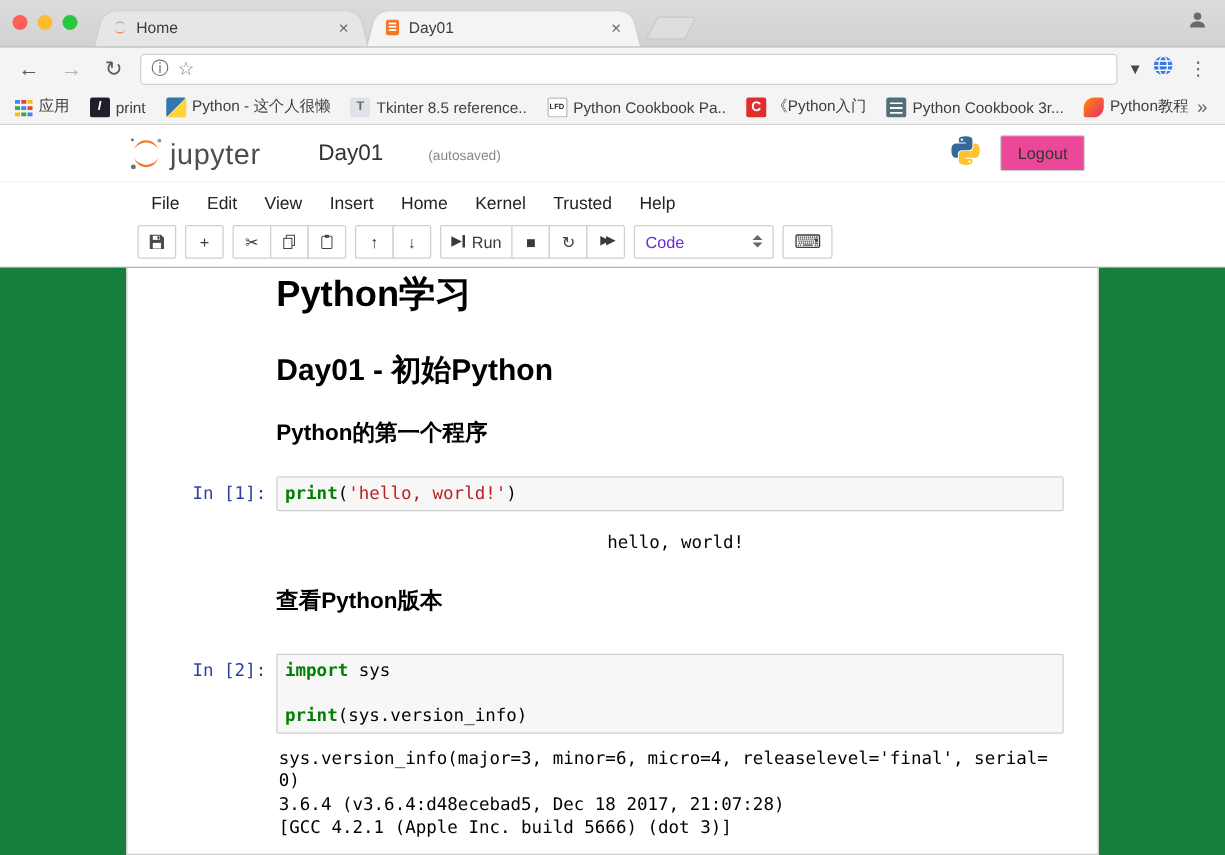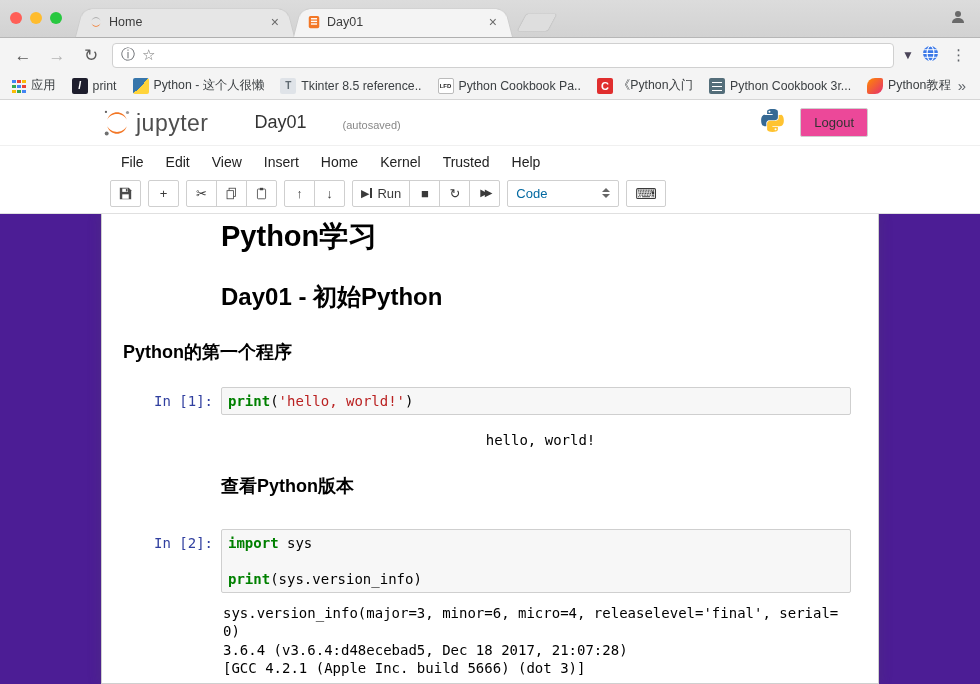--- a/index.html
+++ b/index.html
@@ -139,28 +139,28 @@
   .btn-group .tbtn:last-child { border-radius:0 2px 2px 0; }
   .btn-group .tbtn:only-child { border-radius:2px; }
   .tbtn .glyph { font-size:13px; line-height:1; }
   .run-icon { display:flex; align-items:center; }
   .run-icon .tri { font-size:11px; line-height:1; }
   .run-icon .bar { width:2px; height:10px; background:#3a3a3a; margin-left:1px; display:inline-block; }
   .celltype-select {
     height:27px; border:1px solid #cfcfcf; border-radius:2px; background:#fff;
     display:flex; align-items:center; padding:0 8px; width:112px; margin-right:7px; cursor:pointer;
   }
-  .celltype-select .sel-label { flex:1; font-size:13px; color:#0369a1; }
+  .celltype-select .sel-label { flex:1; font-size:13px; color:#6d28d9; }
   .sel-caret { display:flex; flex-direction:column; gap:2px; }
   .sel-caret i { width:0; height:0; border-left:4px solid transparent; border-right:4px solid transparent; display:block; }
   .sel-caret .up { border-bottom:4px solid #666; }
   .sel-caret .dn { border-top:4px solid #666; }
 
   
-  .nbarea { flex:1; background:#4c1d95; overflow:hidden; display:flex; justify-content:center; }
+  .nbarea { flex:1; background:#15803d; overflow:hidden; display:flex; justify-content:center; }
   .page {
     width:778px; background:#fff; border:1px solid #cfcfcf; border-top:none;
     box-shadow:0 0 12px 1px rgba(87,87,87,0.2);
     padding:2px 18px 0 19px; overflow:hidden;
   }
   .cellrow, .mdrow, .outrow { display:flex; border:1px solid transparent; border-radius:2px; padding:1px; }
   .prompt {
     width:98px; flex:none; text-align:right; padding:6px 8px 0 0;
     font-family:"DejaVu Sans Mono", monospace; font-size:14px; color:#303f9f; white-space:nowrap;
   }
@@ -177,21 +177,21 @@
     font-family:"DejaVu Sans Mono", monospace; font-size:14px; line-height:1.3; color:#000;
     white-space:pre-wrap; word-break:break-all; max-width:618px; padding:4px 0 4px 2px;
   }
   .mdrow h1, .mdrow h2, .mdrow h3 { margin:0; font-weight:bold; color:#000; }
   .mdrow h1 { font-size:29px; line-height:1.15; }
   .mdrow h2 { font-size:24px; line-height:1.15; }
   .mdrow h3 { font-size:18px; line-height:1.15; }
 
   .row-h1 { margin-top:2px; }
   .row-h2 { margin-top:26px; }
-  .row-h3a { margin-top:21px;flex-direction:column; }
+  .row-h3a { margin-top:21px; }
   .row-c1 { margin-top:20px; }
   .row-o1 { margin-top:8px;justify-content:center; }
   .row-h3b { margin-top:19px; }
   .row-c2 { margin-top:28px; }
   .row-o2 { margin-top:3px; }
 </style>
 </head>
 <body>
 
 <div class="window">

